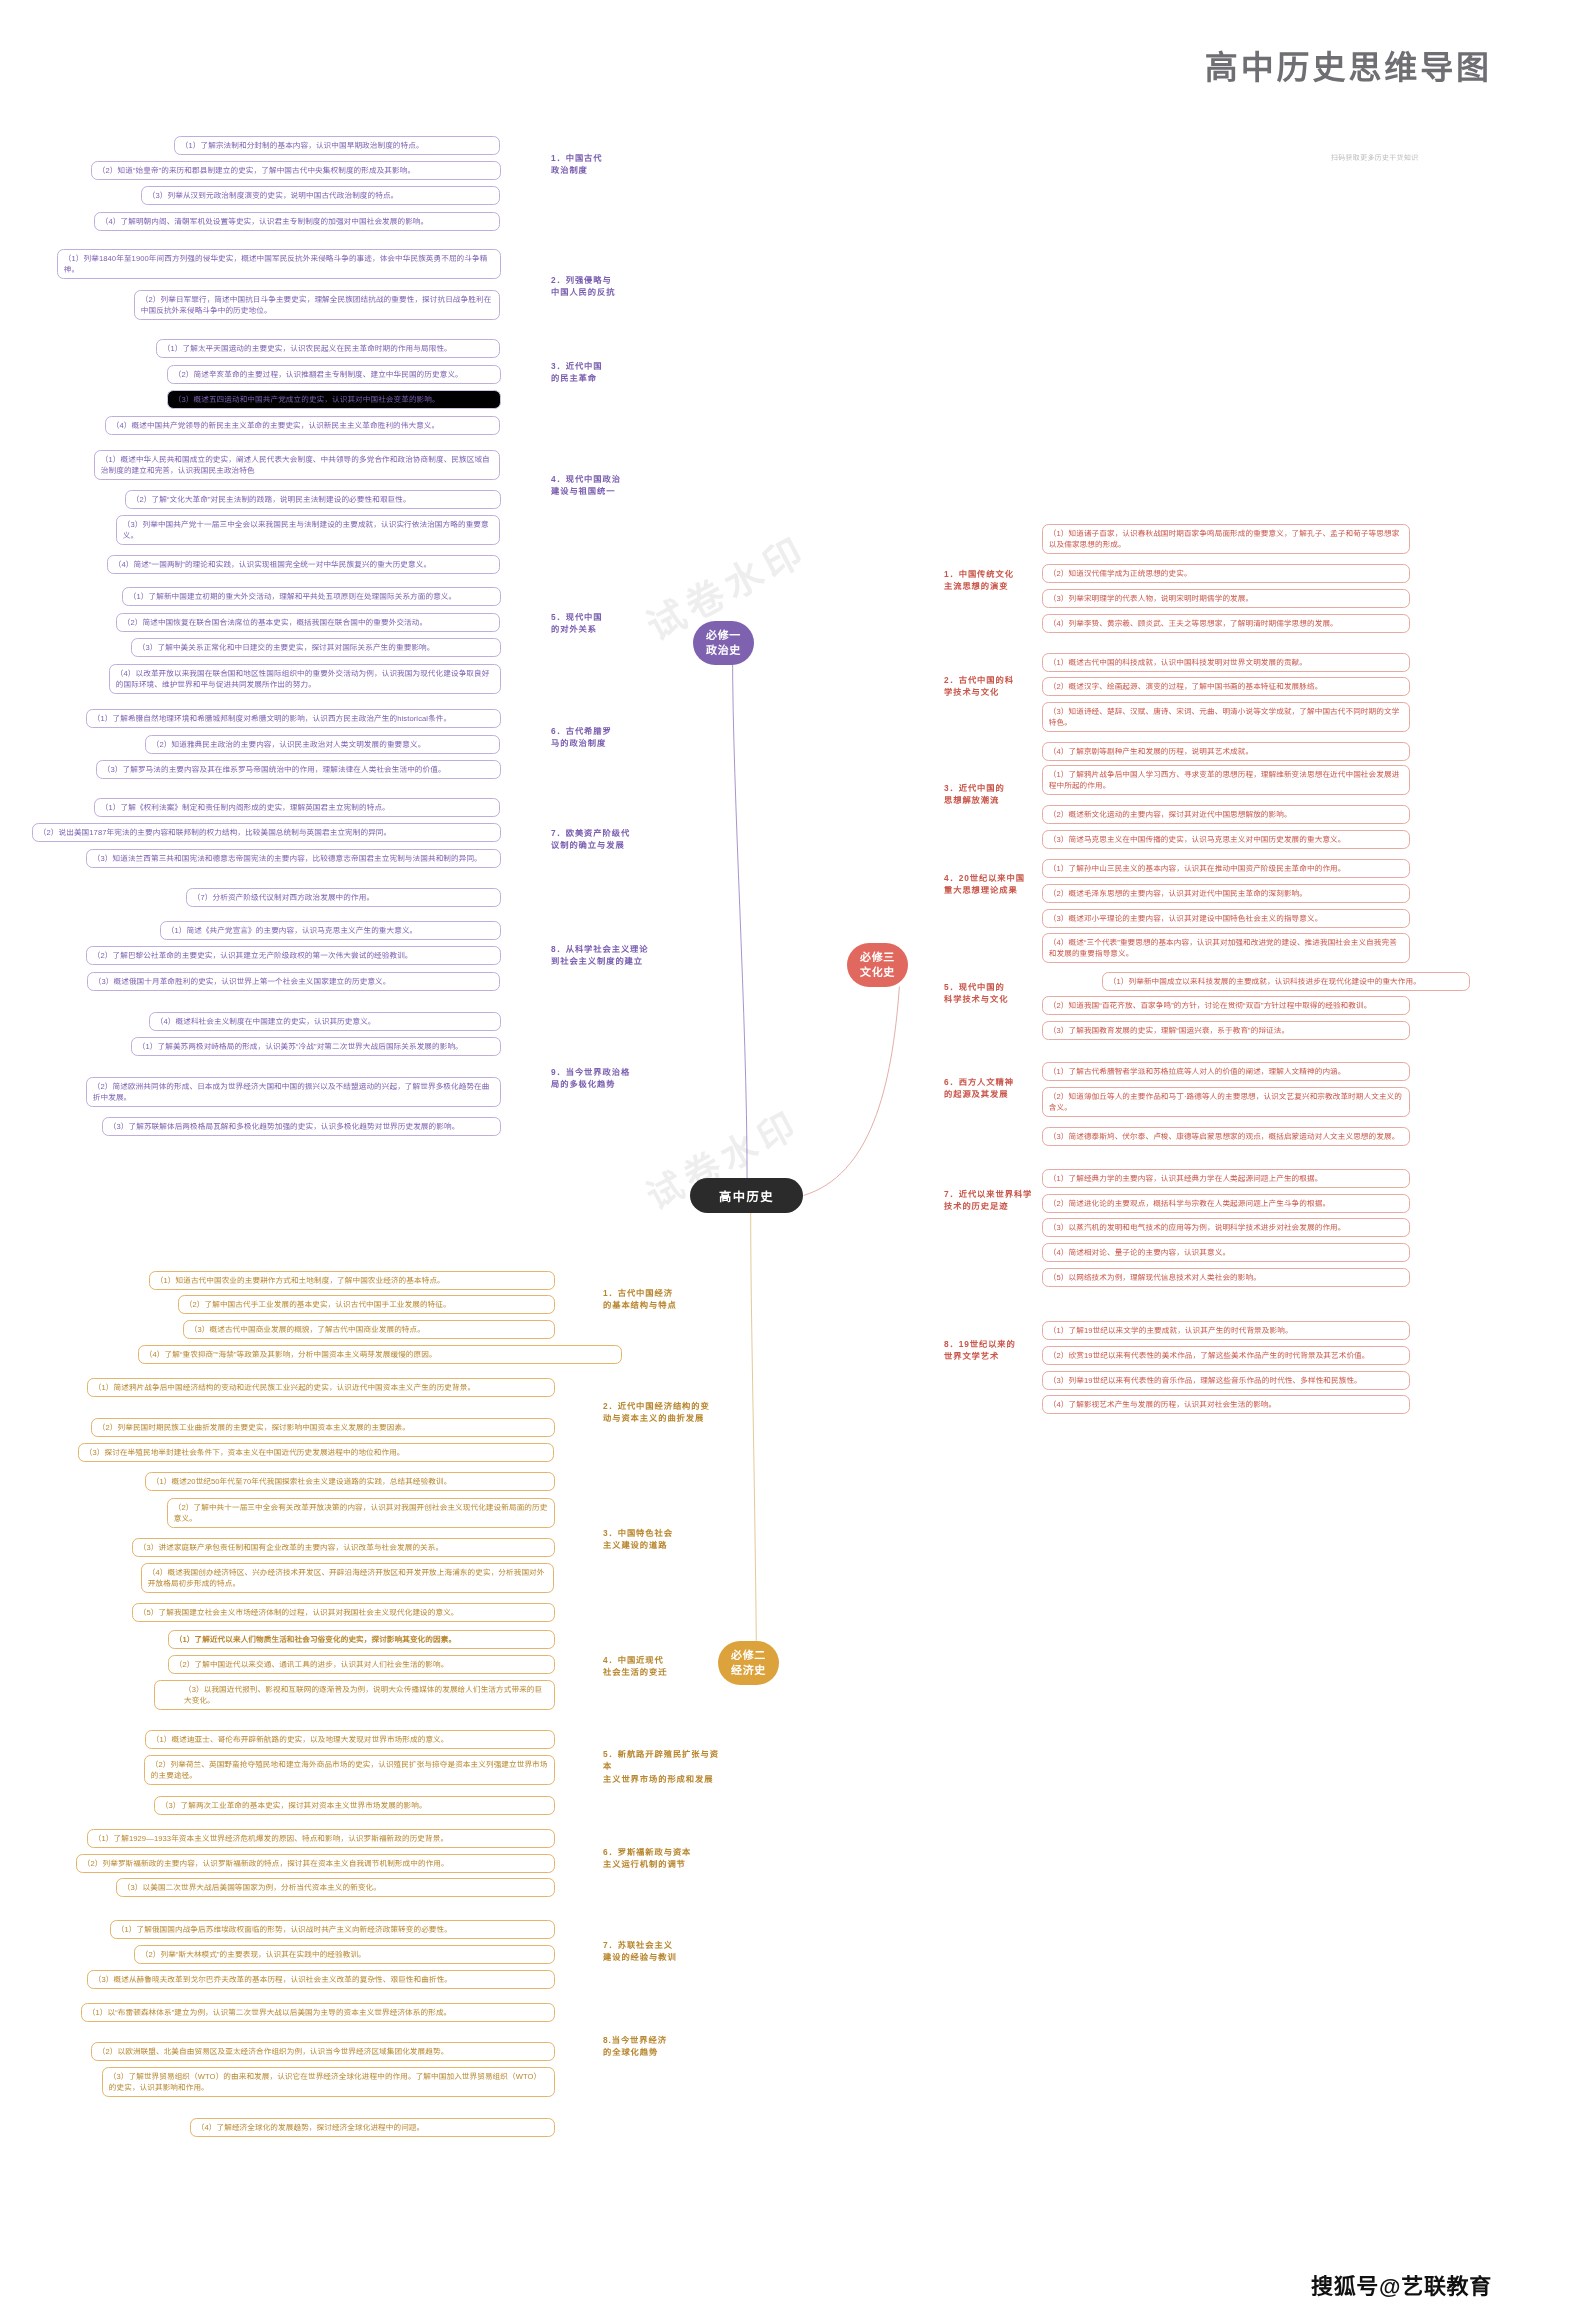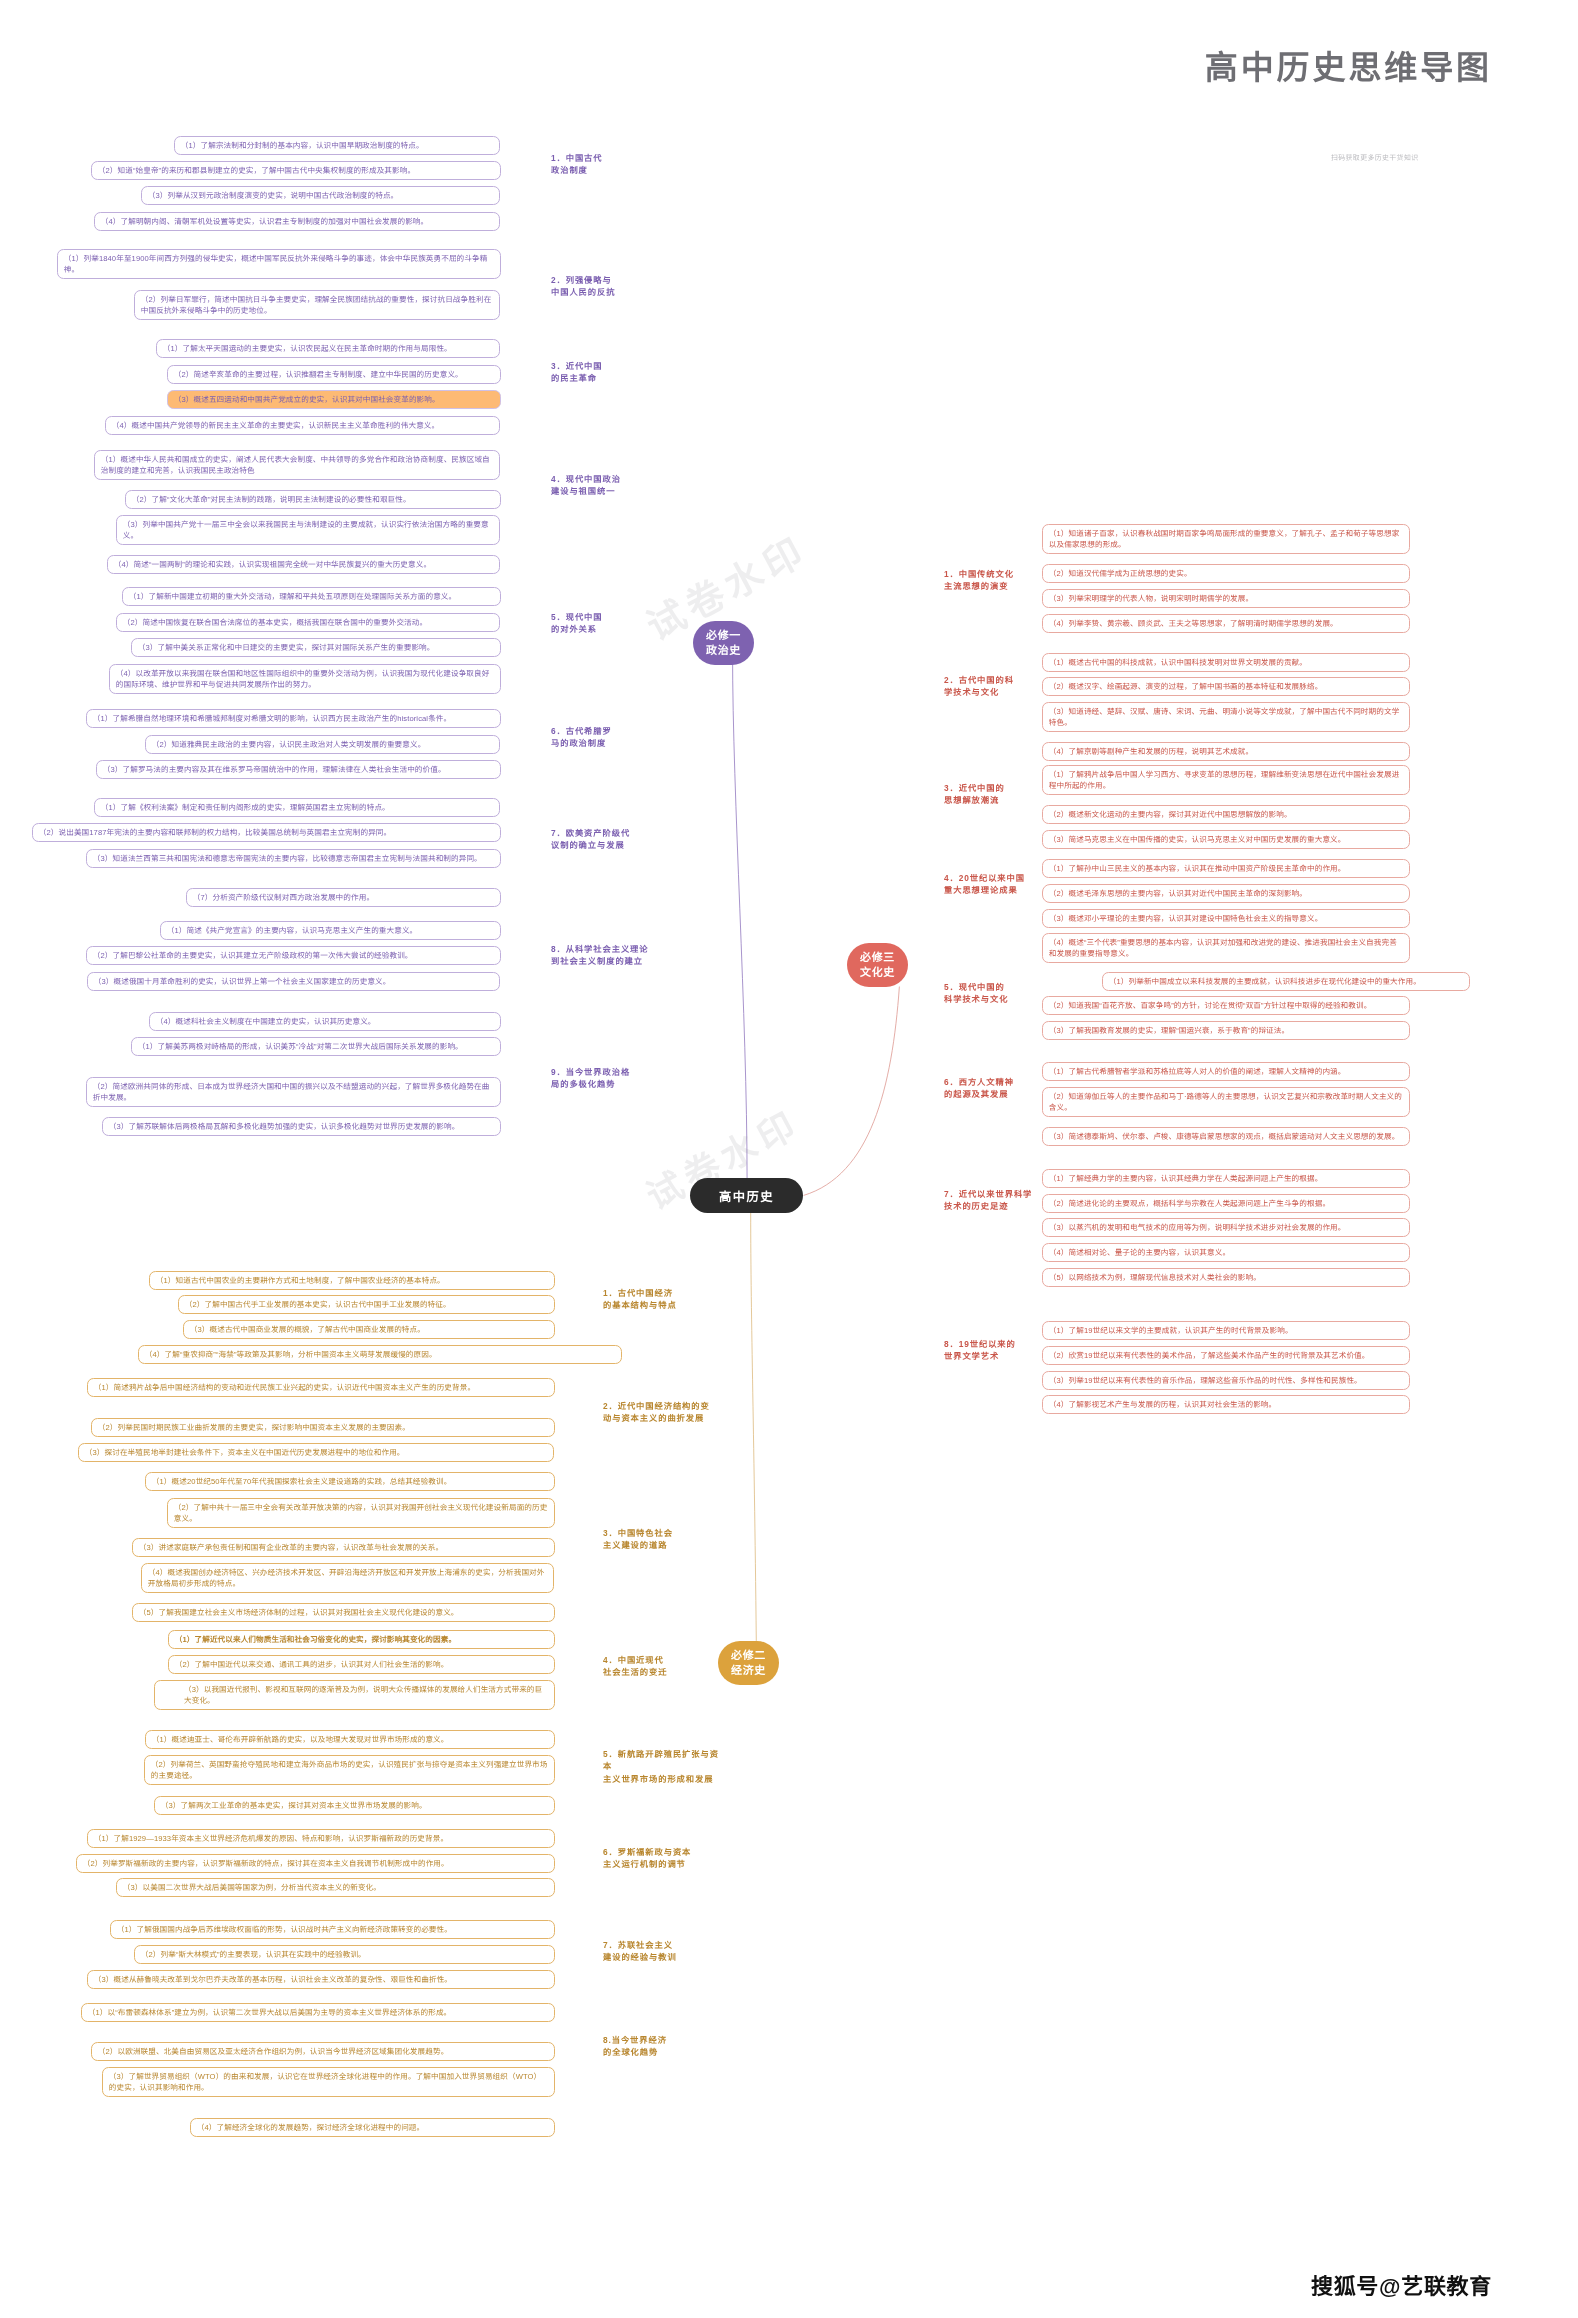--- a/index.html
+++ b/index.html
@@ -43,21 +43,21 @@
 
   
   .leaf{
     position:absolute;box-sizing:border-box;
     border:0.7px solid #b9a7d6;border-radius:6.5px;
     padding:2.9px 5.8px;font-size:7.6px;line-height:1.45;
     letter-spacing:0.1px;white-space:pre-line;
   }
   
   .p .leaf{border-color:#bfaedb;color:#7b5fb0;background:#fff;}
-  .p .leaf.solid{background:#fdba74;border-color:#cfc0e6;}
+  .p .leaf.solid{background:#000000;border-color:#cfc0e6;}
   
   .r .leaf{border-color:#e8a9a0;color:#c9564a;background:#fff;}
   
   .o .leaf{border-color:#e3b469;color:#b8862e;background:#fff;}
 
   
   .l2{
     position:absolute;font-size:8.3px;line-height:1.5;
     letter-spacing:0.9px;white-space:pre-line;font-weight:600;
   }
@@ -190,21 +190,21 @@
 
     <div class="l2" style="left:944px;top:782px;width:96px;">3．近代中国的
 思想解放潮流</div>
     <div class="leaf" style="left:1042px;top:765px;width:368px;">（1）了解鸦片战争后中国人学习西方、寻求变革的思想历程，理解维新变法思想在近代中国社会发展进程中所起的作用。</div>
     <div class="leaf" style="left:1042px;top:805px;width:368px;">（2）概述新文化运动的主要内容，探讨其对近代中国思想解放的影响。</div>
     <div class="leaf" style="left:1042px;top:830px;width:368px;">（3）简述马克思主义在中国传播的史实，认识马克思主义对中国历史发展的重大意义。</div>
 
     <div class="l2" style="left:944px;top:872px;width:104px;">4．20世纪以来中国
 重大思想理论成果</div>
     <div class="leaf" style="left:1042px;top:859px;width:368px;">（1）了解孙中山三民主义的基本内容，认识其在推动中国资产阶级民主革命中的作用。</div>
-    <div class="leaf" style="left:1042px;top:884px;width:368px;border-radius:8px;">（2）概述毛泽东思想的主要内容，认识其对近代中国民主革命的深刻影响。</div>
+    <div class="leaf" style="left:1042px;top:884px;width:368px;">（2）概述毛泽东思想的主要内容，认识其对近代中国民主革命的深刻影响。</div>
     <div class="leaf" style="left:1042px;top:909px;width:368px;">（3）概述邓小平理论的主要内容，认识其对建设中国特色社会主义的指导意义。</div>
     <div class="leaf" style="left:1042px;top:933px;width:368px;">（4）概述“三个代表”重要思想的基本内容，认识其对加强和改进党的建设、推进我国社会主义自我完善和发展的重要指导意义。</div>
 
     <div class="l2" style="left:944px;top:981px;width:96px;">5．现代中国的
 科学技术与文化</div>
     <div class="leaf" style="left:1102px;top:972px;width:368px;">（1）列举新中国成立以来科技发展的主要成就，认识科技进步在现代化建设中的重大作用。</div>
     <div class="leaf" style="left:1042px;top:996px;width:368px;">（2）知道我国“百花齐放、百家争鸣”的方针，讨论在贯彻“双百”方针过程中取得的经验和教训。</div>
     <div class="leaf" style="left:1042px;top:1021px;width:368px;">（3）了解我国教育发展的史实，理解“国运兴衰，系于教育”的辩证法。</div>
 
     <div class="l2" style="left:944px;top:1076px;width:96px;">6．西方人文精神

